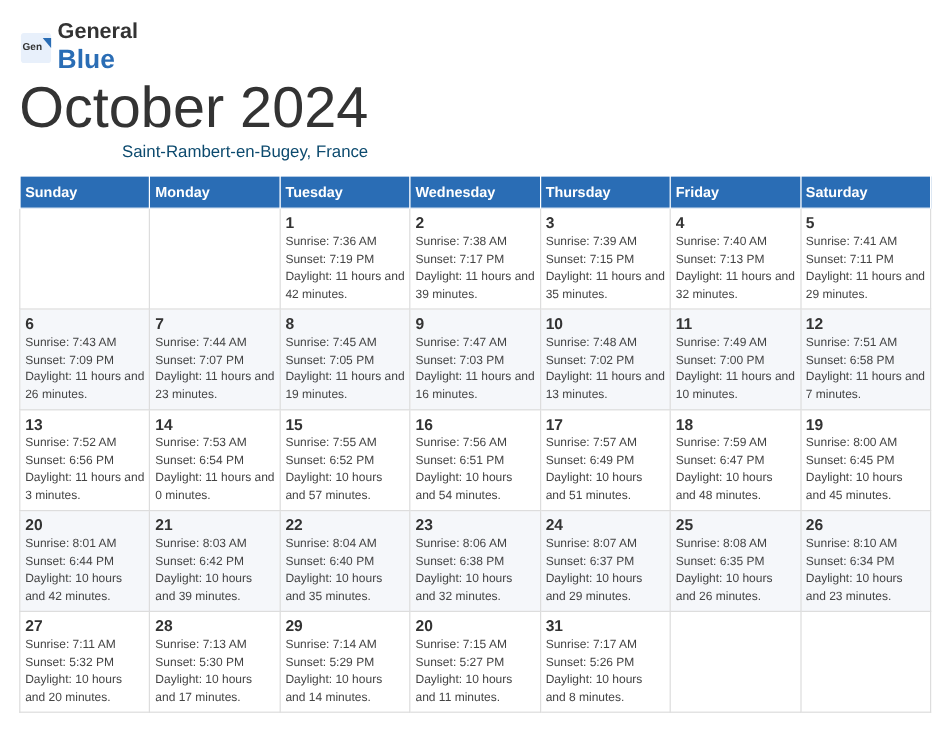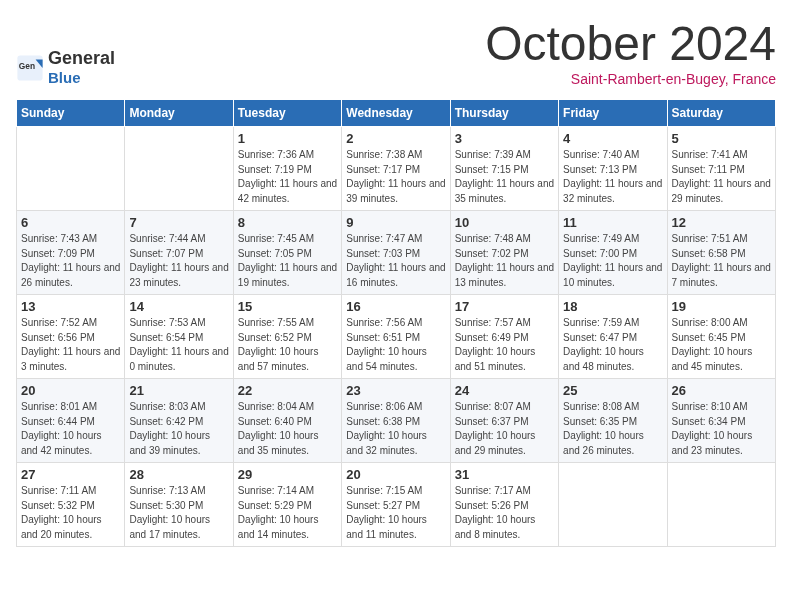--- a/index.html
+++ b/index.html
@@ -6,43 +6,44 @@
     body {
       font-family: Arial, sans-serif;
       background: #fff;
       width: 792px;
       min-height: 612px;
       padding: 16px;
     }
     .header {
       display: flex;
       justify-content: space-between;
-      align-items: flex-end;
+      align-items: flex-start;
       margin-bottom: 12px;
+      flex-direction: column;
     }
     .logo {
       display: flex;
       align-items: center;
       gap: 4px;
     }
     .logo-icon {
       width: 28px;
       height: 28px;
     }
     .title-block {
       text-align: right;
     }
     .month-title {
       font-size: 48px;
       font-weight: 300;
       color: #333;
     }
     .subtitle {
       font-size: 14px;
-      color: #be185d;
+      color: #0c4a6e;
     }
     .calendar {
       width: 100%;
       border-collapse: collapse;
       font-size: 11px;
     }
     .calendar th {
       background: #2a6db5;
       color: #fff;
       padding: 6px 4px;
@@ -83,21 +84,21 @@
 
 <div class="header">
   <div class="logo">
     <svg class="logo-icon" viewBox="0 0 40 40">
       <rect x="2" y="2" width="36" height="36" rx="4" fill="#e8f0fb"></rect>
       <text x="4" y="22" font-size="12" font-weight="bold" fill="#333" font-family="Arial">Gen</text>
       <polygon points="28,8 38,8 38,20" fill="#2a6db5"></polygon>
     </svg>
     <div>
       <span style="font-size:18px;font-weight:bold;color:#333;">General</span><br>
-      <span style="font-size:15px;font-weight:bold;color:#2a6db5;">Blue</span>
+      <span style="font-size:22px;font-weight:bold;color:#2a6db5;">Blue</span>
     </div>
   </div>
   <div class="title-block">
     <div class="month-title">October 2024</div>
     <div class="subtitle">Saint-Rambert-en-Bugey, France</div>
   </div>
 </div>
 
 <table class="calendar">
   <thead>

